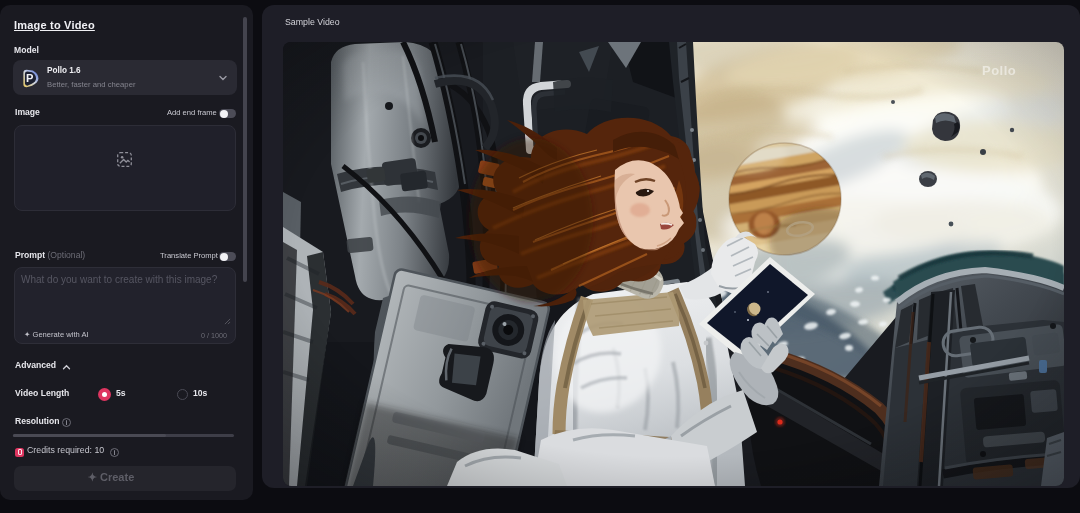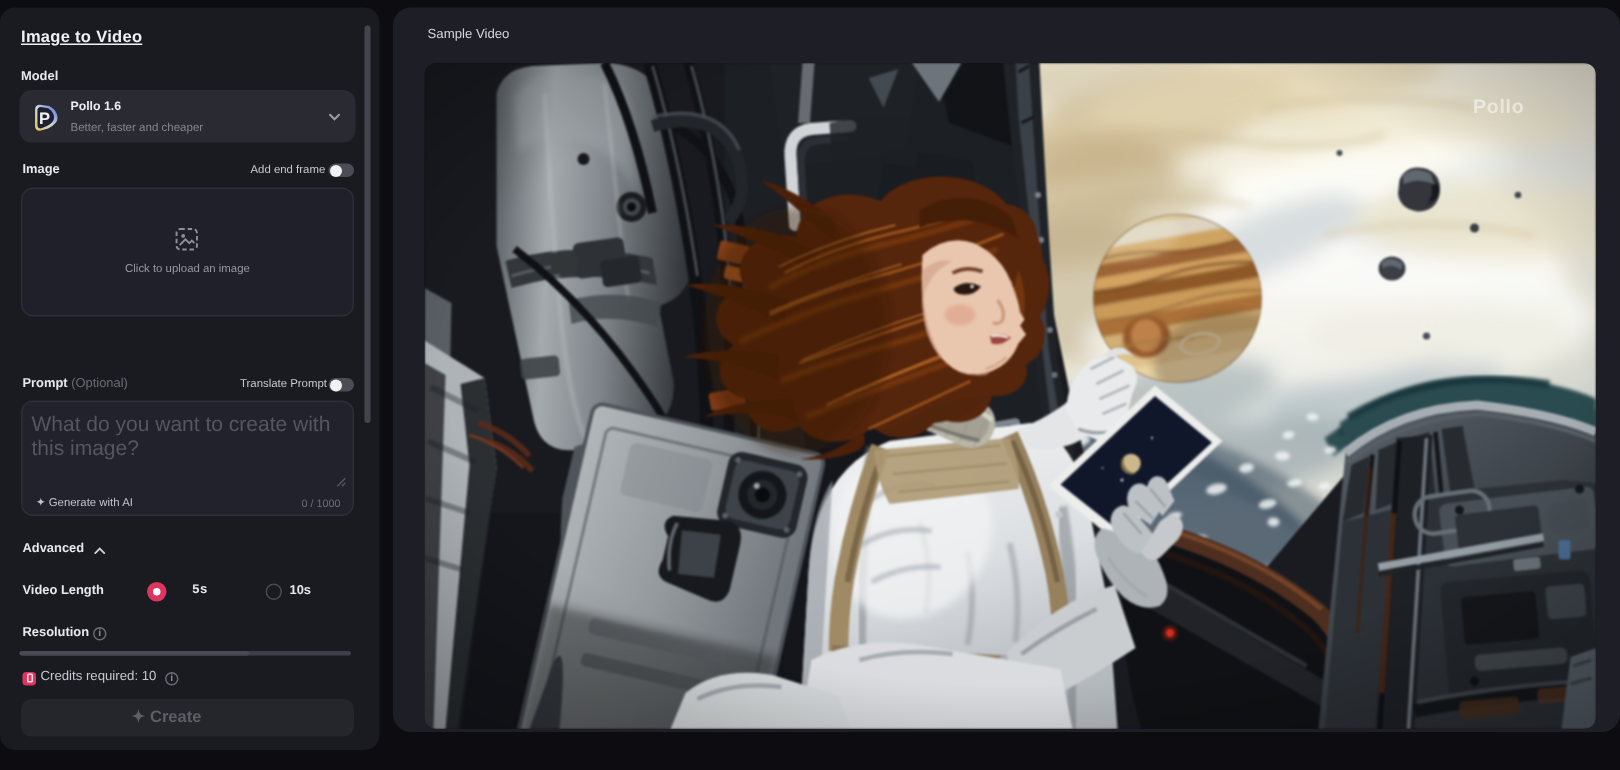--- a/index.html
+++ b/index.html
@@ -25,30 +25,30 @@
 #tog1 { left:219px; top:104px; }
 #upload { left:14px; top:120px; width:222px; height:86px; background:#20202a; border:1px solid #2d2d37; border-radius:8px; }
 #upIcon { left:116px; top:146px; width:17px; height:17px; }
 #upText { left:0; top:169px; width:250px; text-align:center; font-size:7.6px; color:#9898a2; }
 #upNote { left:14px; top:212px; width:225px; font-size:7.6px; line-height:13px; color:#75757e; }
 #promptLbl { left:15px; top:245px; }
 #promptOpt { color:#6c6c76; font-weight:normal; }
 #transLbl { left:160px; top:246px; font-size:7.6px; color:#c9c9d1; }
 #tog2 { left:219px; top:247px; }
 #promptBox { left:14px; top:262px; width:222px; height:77px; background:#22222c; border:1px solid #2e2e38; border-radius:8px; }
-#ph { left:21px; top:269px; width:205px; font-size:14px; color:#565662; }
+#ph { left:21px; top:269px; width:205px; font-size:10px; color:#565662; }
 #genAI { left:24px; top:325px; font-size:7.6px; color:#c3c3cb; }
 #cnt { left:0px; top:326px; width:227px; text-align:right; font-size:7.2px; color:#6c6c76; }
 #resize { left:224px; top:313px; width:7px; height:7px; }
 #advLbl { left:15px; top:355px; }
 #advChev { left:62px; top:359px; width:9px; height:6px; }
 #vlLbl { left:15px; top:383px; }
 #r5 { left:98px; top:383px; width:13px; height:13px; border-radius:50%; background:#de3560; }
 #r5 .dot { position:absolute; left:4px; top:4px; width:5px; height:5px; border-radius:50%; background:#fff; }
-#r5t { left:128px; top:383px;font-family:Liberation Mono, monospace; }
+#r5t { left:116px; top:383px; }
 #r10 { left:177px; top:384px; width:11px; height:11px; border-radius:50%; border:1.5px solid #4a4a55; background:transparent; }
 #r10t { left:193px; top:383px; }
 #resLbl { left:15px; top:411px; }
 #resInfo { left:62px; top:413px; }
 .info { width:9px; height:9px; border:1px solid #6b6b75; border-radius:50%; color:#8a8a94; font-size:7px; text-align:center; line-height:8px; font-weight:bold;}
 #hbar { left:13px; top:429px; width:221px; height:3px; background:#3e3e48; border-radius:2px; }
 #hbar .seg { position:absolute; left:0; top:0; width:153px; height:3px; background:#4a4a54; border-radius:2px; }
 #credIcon { left:15px; top:443px; width:9px; height:9px; background:#de3560; border-radius:2.5px; }
 #credTxt { left:27px; top:440px; font-size:8.8px; color:#c6c6ce; }
 #credInfo { left:110px; top:443px; }
@@ -90,21 +90,20 @@
     <div class="abs" id="addEnd">Add end frame</div>
     <div class="abs toggle" id="tog1">
         <div class="knob"></div>
       </div>
     <div class="abs" id="upload"></div>
     <svg class="abs" id="upIcon" viewBox="0 0 20 20">
       <rect x="2" y="2" width="16" height="16" rx="3" fill="none" stroke="#8f8f99" stroke-width="1.5" stroke-dasharray="3.5 2.2"></rect>
       <circle cx="7.2" cy="7.4" r="1.5" fill="#8f8f99"></circle>
       <path d="M4.5 14.5 L9 10 L12 13 L14 11 L16 13" stroke="#8f8f99" stroke-width="1.5" fill="none"></path>
     </svg>
-    <div class="abs" id="upText">Click to upload an image</div>
     <div class="abs lbl" id="promptLbl">Prompt <span id="promptOpt">(Optional)</span></div>
     <div class="abs" id="transLbl">Translate Prompt</div>
     <div class="abs toggle" id="tog2">
         <div class="knob"></div>
       </div>
     <div class="abs" id="promptBox"></div>
     <div class="abs" id="ph">What do you want to create with this image?</div>
     <svg class="abs" id="resize" viewBox="0 0 8 8">
         <path d="M7 1 L1 7 M7 4.5 L4.5 7" stroke="#5a5a64" stroke-width="1"></path>
       </svg>

